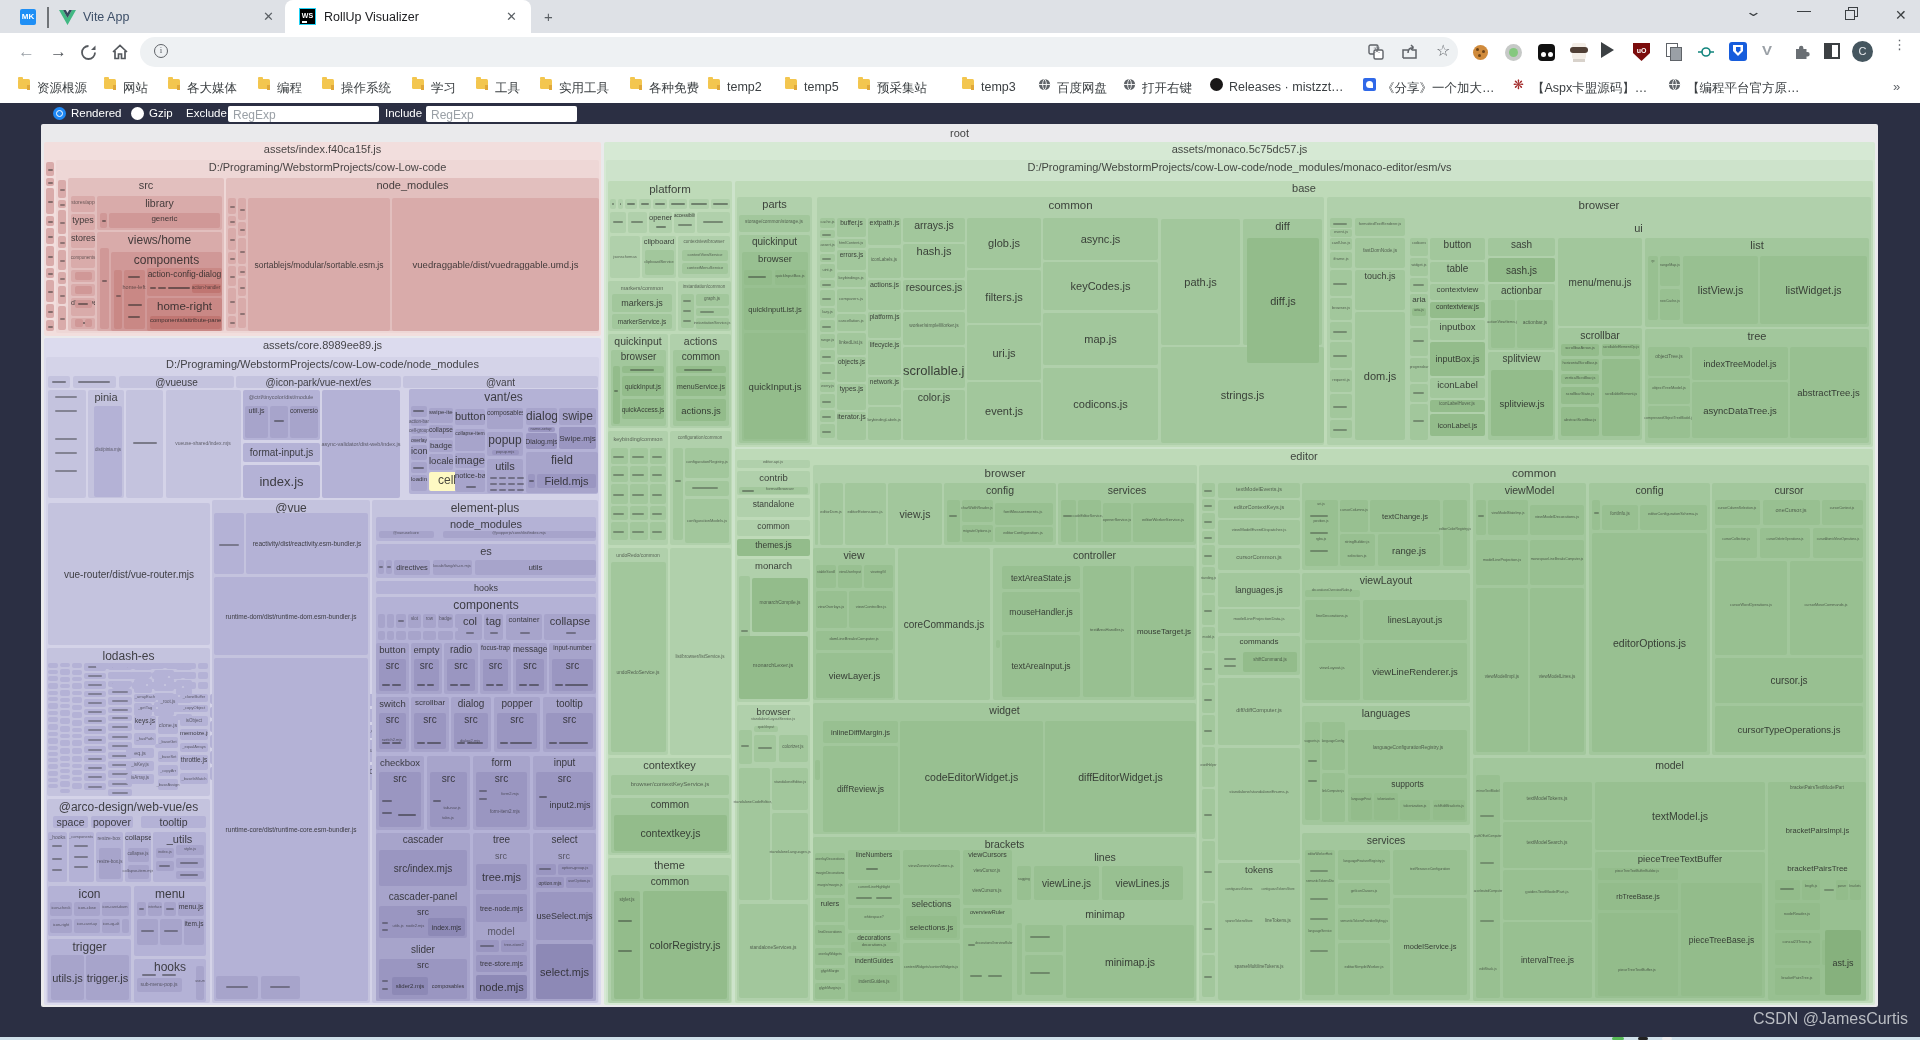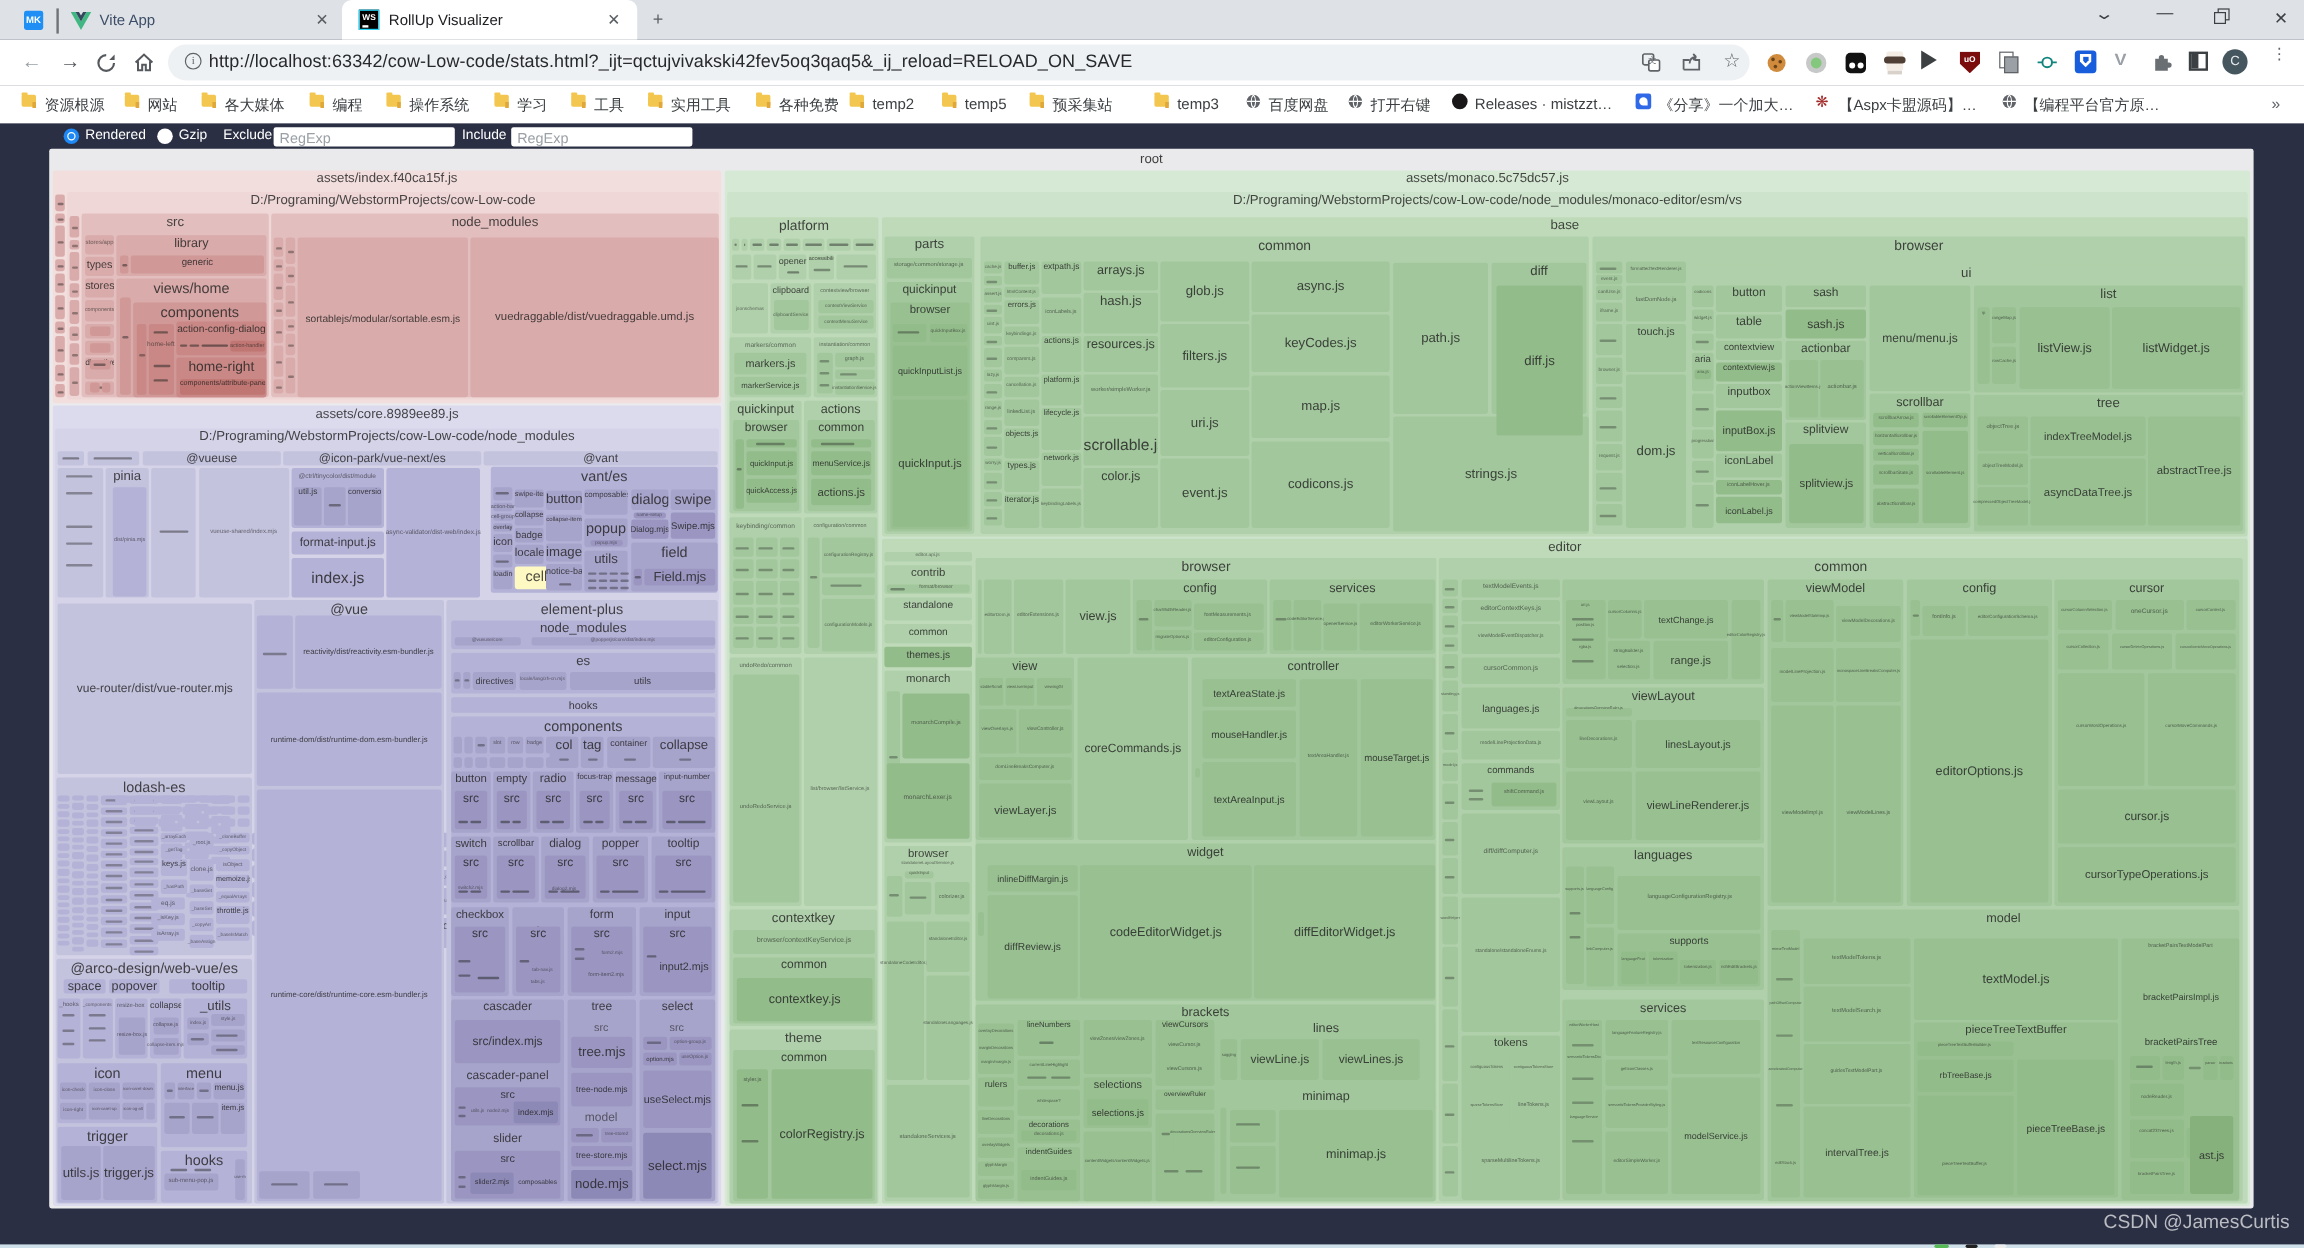--- a/index.html
+++ b/index.html
@@ -42,21 +42,20 @@
   <div style="position:absolute;left:50px;top:9px;font-size:17px;color:#55595e">→</div>
   <svg style="position:absolute;left:80px;top:11px" width="17" height="17" viewBox="0 0 17 17">
       <path d="M8.5 2 A6.5 6.5 0 1 0 15 8.5" fill="none" stroke="#55595e" stroke-width="1.8"></path>
       <path d="M15.5 1.5 L15.5 6 L11 6 Z" fill="#55595e"></path>
     </svg>
   <svg style="position:absolute;left:111px;top:10px" width="18" height="18" viewBox="0 0 18 18">
       <path d="M2 9 L9 2.5 L16 9 M4 8 L4 15.5 L7.5 15.5 L7.5 11 L10.5 11 L10.5 15.5 L14 15.5 L14 8" fill="none" stroke="#55595e" stroke-width="1.7"></path>
     </svg>
   <div style="position:absolute;left:140px;top:4px;width:1318px;height:30px;background:#eef1f3;border-radius:15px"></div>
   <div style="position:absolute;left:154px;top:11px;width:14px;height:14px;border:1.4px solid #5f6368;border-radius:50%;box-sizing:border-box;color:#5f6368;font-size:9px;text-align:center;line-height:11px;font-family:'Liberation Serif',serif">i</div>
-  <div style="position:absolute;left:174px;top:10px;font-size:15px;color:#27292c;letter-spacing:.1px">http://localhost:63342/cow-Low-code/stats.html?_ijt=qctujvivakski42fev5oq3qaq5&amp;_ij_reload=RELOAD_ON_SAVE</div>
   <svg style="position:absolute;left:1368px;top:11px" width="16" height="16" viewBox="0 0 16 16">
       <rect x="1" y="1" width="9" height="9" rx="1.5" fill="none" stroke="#5f6368" stroke-width="1.4"></rect>
       <rect x="6" y="6" width="9" height="9" rx="1.5" fill="#fff" stroke="#5f6368" stroke-width="1.4"></rect>
       <text x="5.5" y="8.2" font-size="7" fill="#5f6368">文</text>
     </svg>
   <svg style="position:absolute;left:1401px;top:11px" width="17" height="16" viewBox="0 0 17 16">
       <path d="M2 14 L2 6 L7 6 M11 6 L15 6 L15 14 L2 14" fill="none" stroke="#5f6368" stroke-width="1.5"></path>
       <path d="M7 9 C7 4.5 10 3.5 12.5 3.5 M12.5 3.5 L10 1 M12.5 3.5 L10 6" fill="none" stroke="#5f6368" stroke-width="1.5"></path>
     </svg>
   <div style="position:absolute;left:1436px;top:8px;font-size:16px;color:#5f6368">☆</div>

